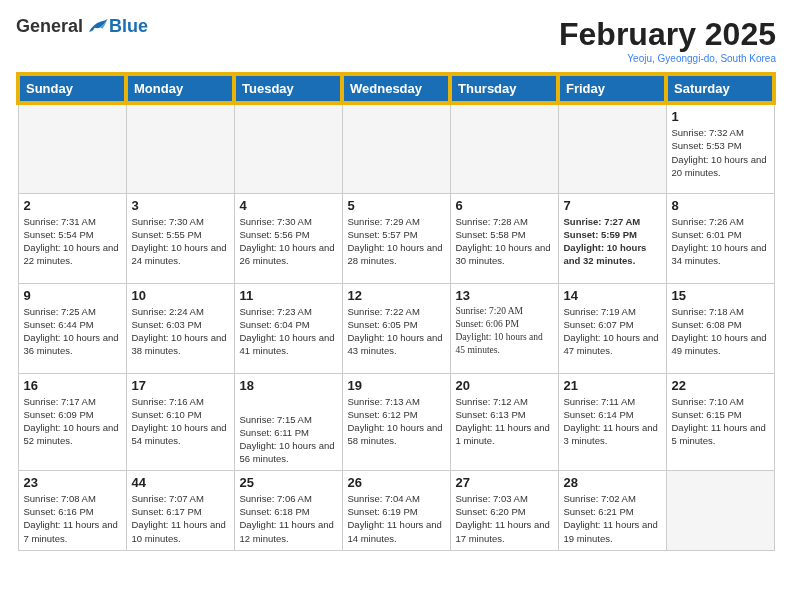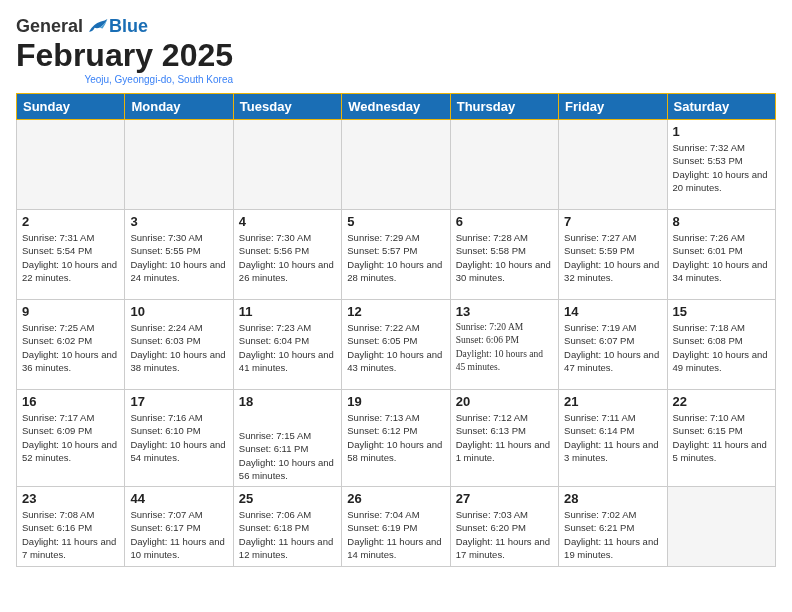--- a/index.html
+++ b/index.html
@@ -8,21 +8,20 @@
       background: #fff;
       width: 792px;
       min-height: 612px;
       padding: 16px;
     }
     .header {
       display: flex;
       justify-content: space-between;
       align-items: flex-start;
       margin-bottom: 8px;
-      flex-direction: column;
     }
     .logo {
       display: flex;
       flex-direction: column;
       align-items: flex-start;
     }
     .logo-text {
       display: flex;
       align-items: center;
     }
@@ -56,21 +55,21 @@
     .calendar {
       width: 100%;
       border-collapse: collapse;
     }
     .calendar th {
       background-color: #1a6eb5;
       color: #fff;
       text-align: left;
       padding: 5px 6px;
       font-size: 13px;
-      border: 1px solid #eab308;
+      border: 4px solid #eab308;
     }
     .calendar td {
       vertical-align: top;
       padding: 4px 5px;
       border: 1px solid #ccc;
       width: calc(100% / 7);
       min-height: 90px;
       height: 90px;
       font-size: 10px;
       color: #333;
@@ -168,36 +167,36 @@
 Daylight: 10 hours and 28 minutes.</div>
         </td>
         <td>
           <span class="day-number">6</span>
           <div class="day-info" style="white-space: pre-line;">Sunrise: 7:28 AM
 Sunset: 5:58 PM
 Daylight: 10 hours and 30 minutes.</div>
         </td>
         <td>
           <span class="day-number">7</span>
-          <div class="day-info" style="white-space: pre-line;">Sunrise: 7:27 AM
+          <div class="day-info" style="white-space: pre-line; font-weight: bold;">Sunrise: 7:27 AM
 Sunset: 5:59 PM
 Daylight: 10 hours and 32 minutes.</div>
         </td>
         <td>
           <span class="day-number">8</span>
           <div class="day-info" style="white-space: pre-line;">Sunrise: 7:26 AM
 Sunset: 6:01 PM
 Daylight: 10 hours and 34 minutes.</div>
         </td>
       </tr>
       <tr>
         <td>
           <span class="day-number">9</span>
           <div class="day-info" style="white-space: pre-line;">Sunrise: 7:25 AM
-Sunset: 6:02 PM
+Sunset: 6:44 PM
 Daylight: 10 hours and 36 minutes.</div>
         </td>
         <td>
           <span class="day-number">10</span>
           <div class="day-info" style="white-space: pre-line;">Sunrise: 2:24 AM
 Sunset: 6:03 PM
 Daylight: 10 hours and 38 minutes.</div>
         </td>
         <td>
           <span class="day-number">11</span>

